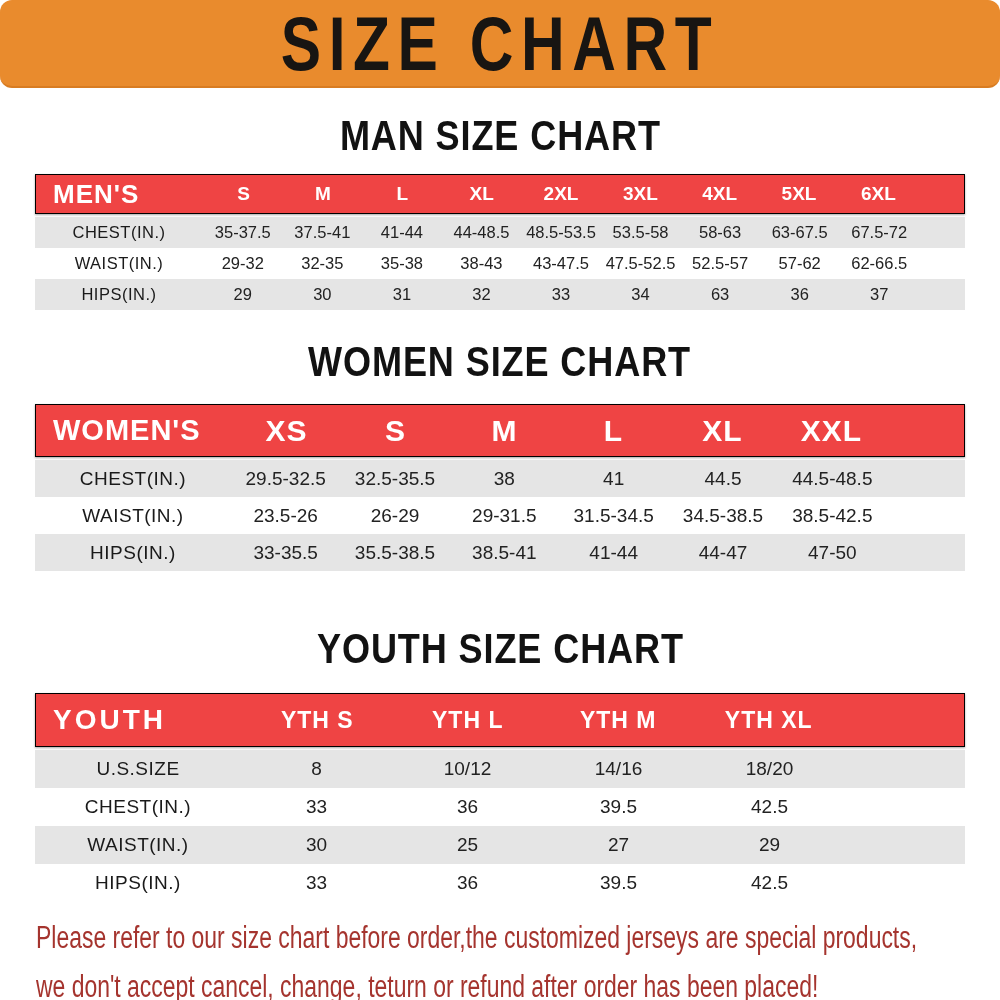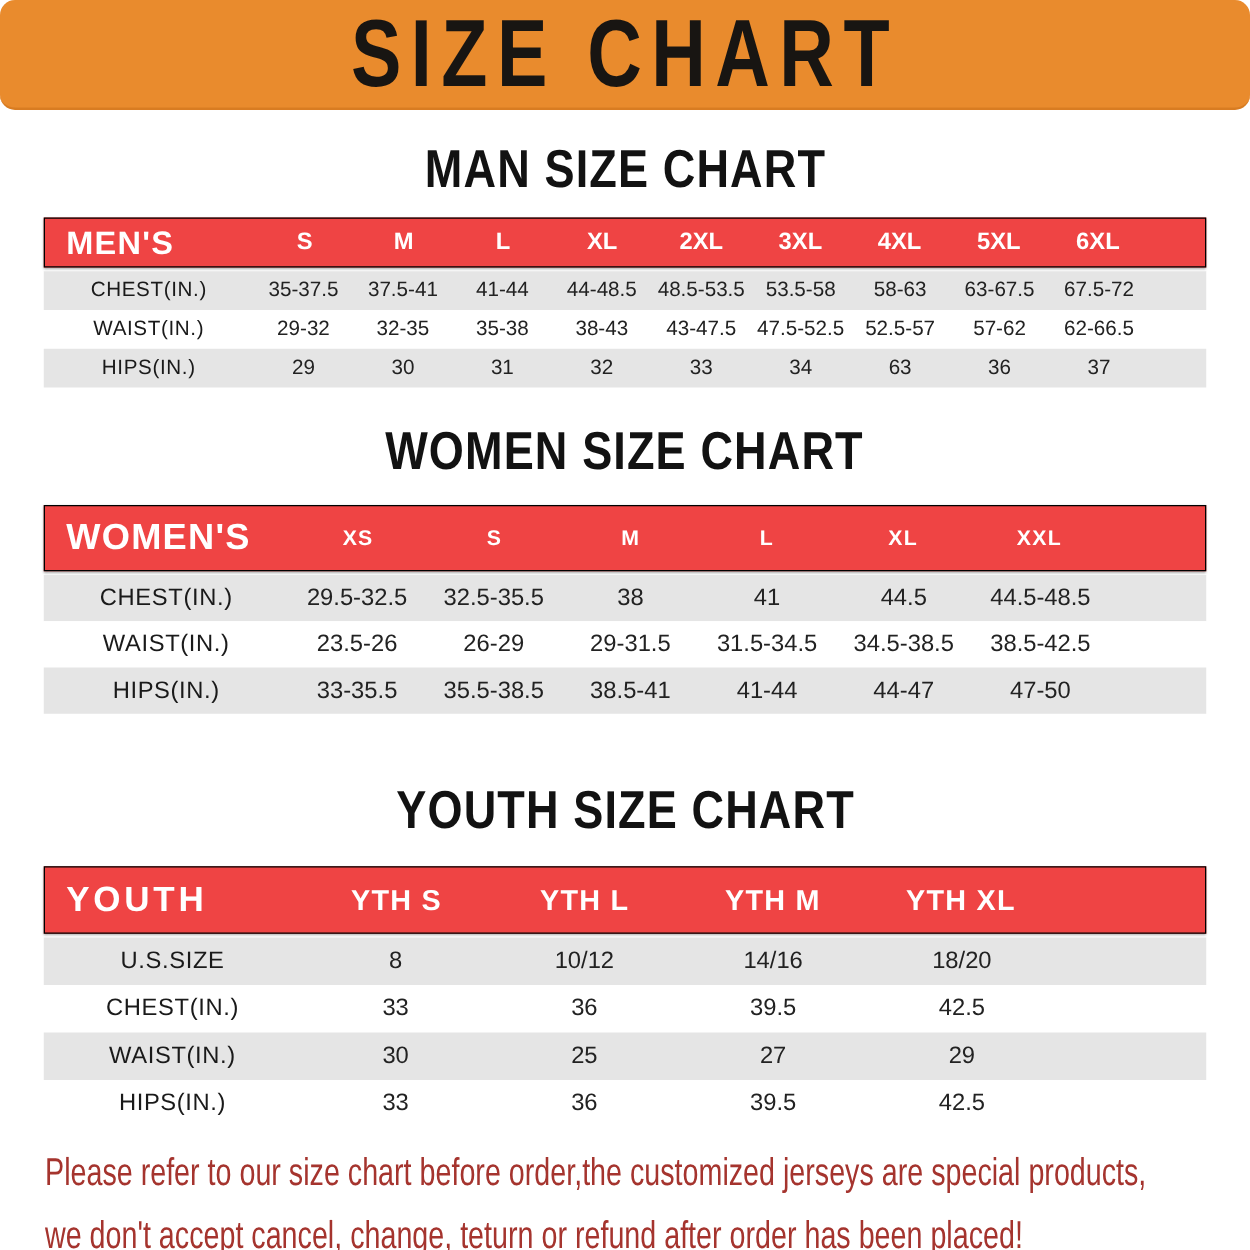--- a/index.html
+++ b/index.html
@@ -78,21 +78,21 @@
   .men-table   .tlabel { font-size: 26px; }
   .women-table .tlabel { font-size: 29px; }
   .youth-table .tlabel { font-size: 28px; letter-spacing: 3px; }
 
   .thead .tcol {
     font-weight: 700;
     text-align: center;
     white-space: nowrap;
   }
   .men-table   .tcol { font-size: 19px; }
-  .women-table .tcol { font-size: 17px; letter-spacing: 1px; }
+  .women-table .tcol { font-size: 30px; letter-spacing: 1px; }
   .youth-table .tcol { font-size: 23px; letter-spacing: 1px; }
 
   .trow { align-items: center; }
   .men-table   .trow { height: 31px; font-size: 16.5px; }
   .women-table .trow { height: 37px; font-size: 19px;   }
   .youth-table .trow { height: 38px; font-size: 19px;   }
   .trow.gray  { background: #e5e5e5; }
   .trow.white { background: #ffffff; }
 
   .trow .rlabel {

